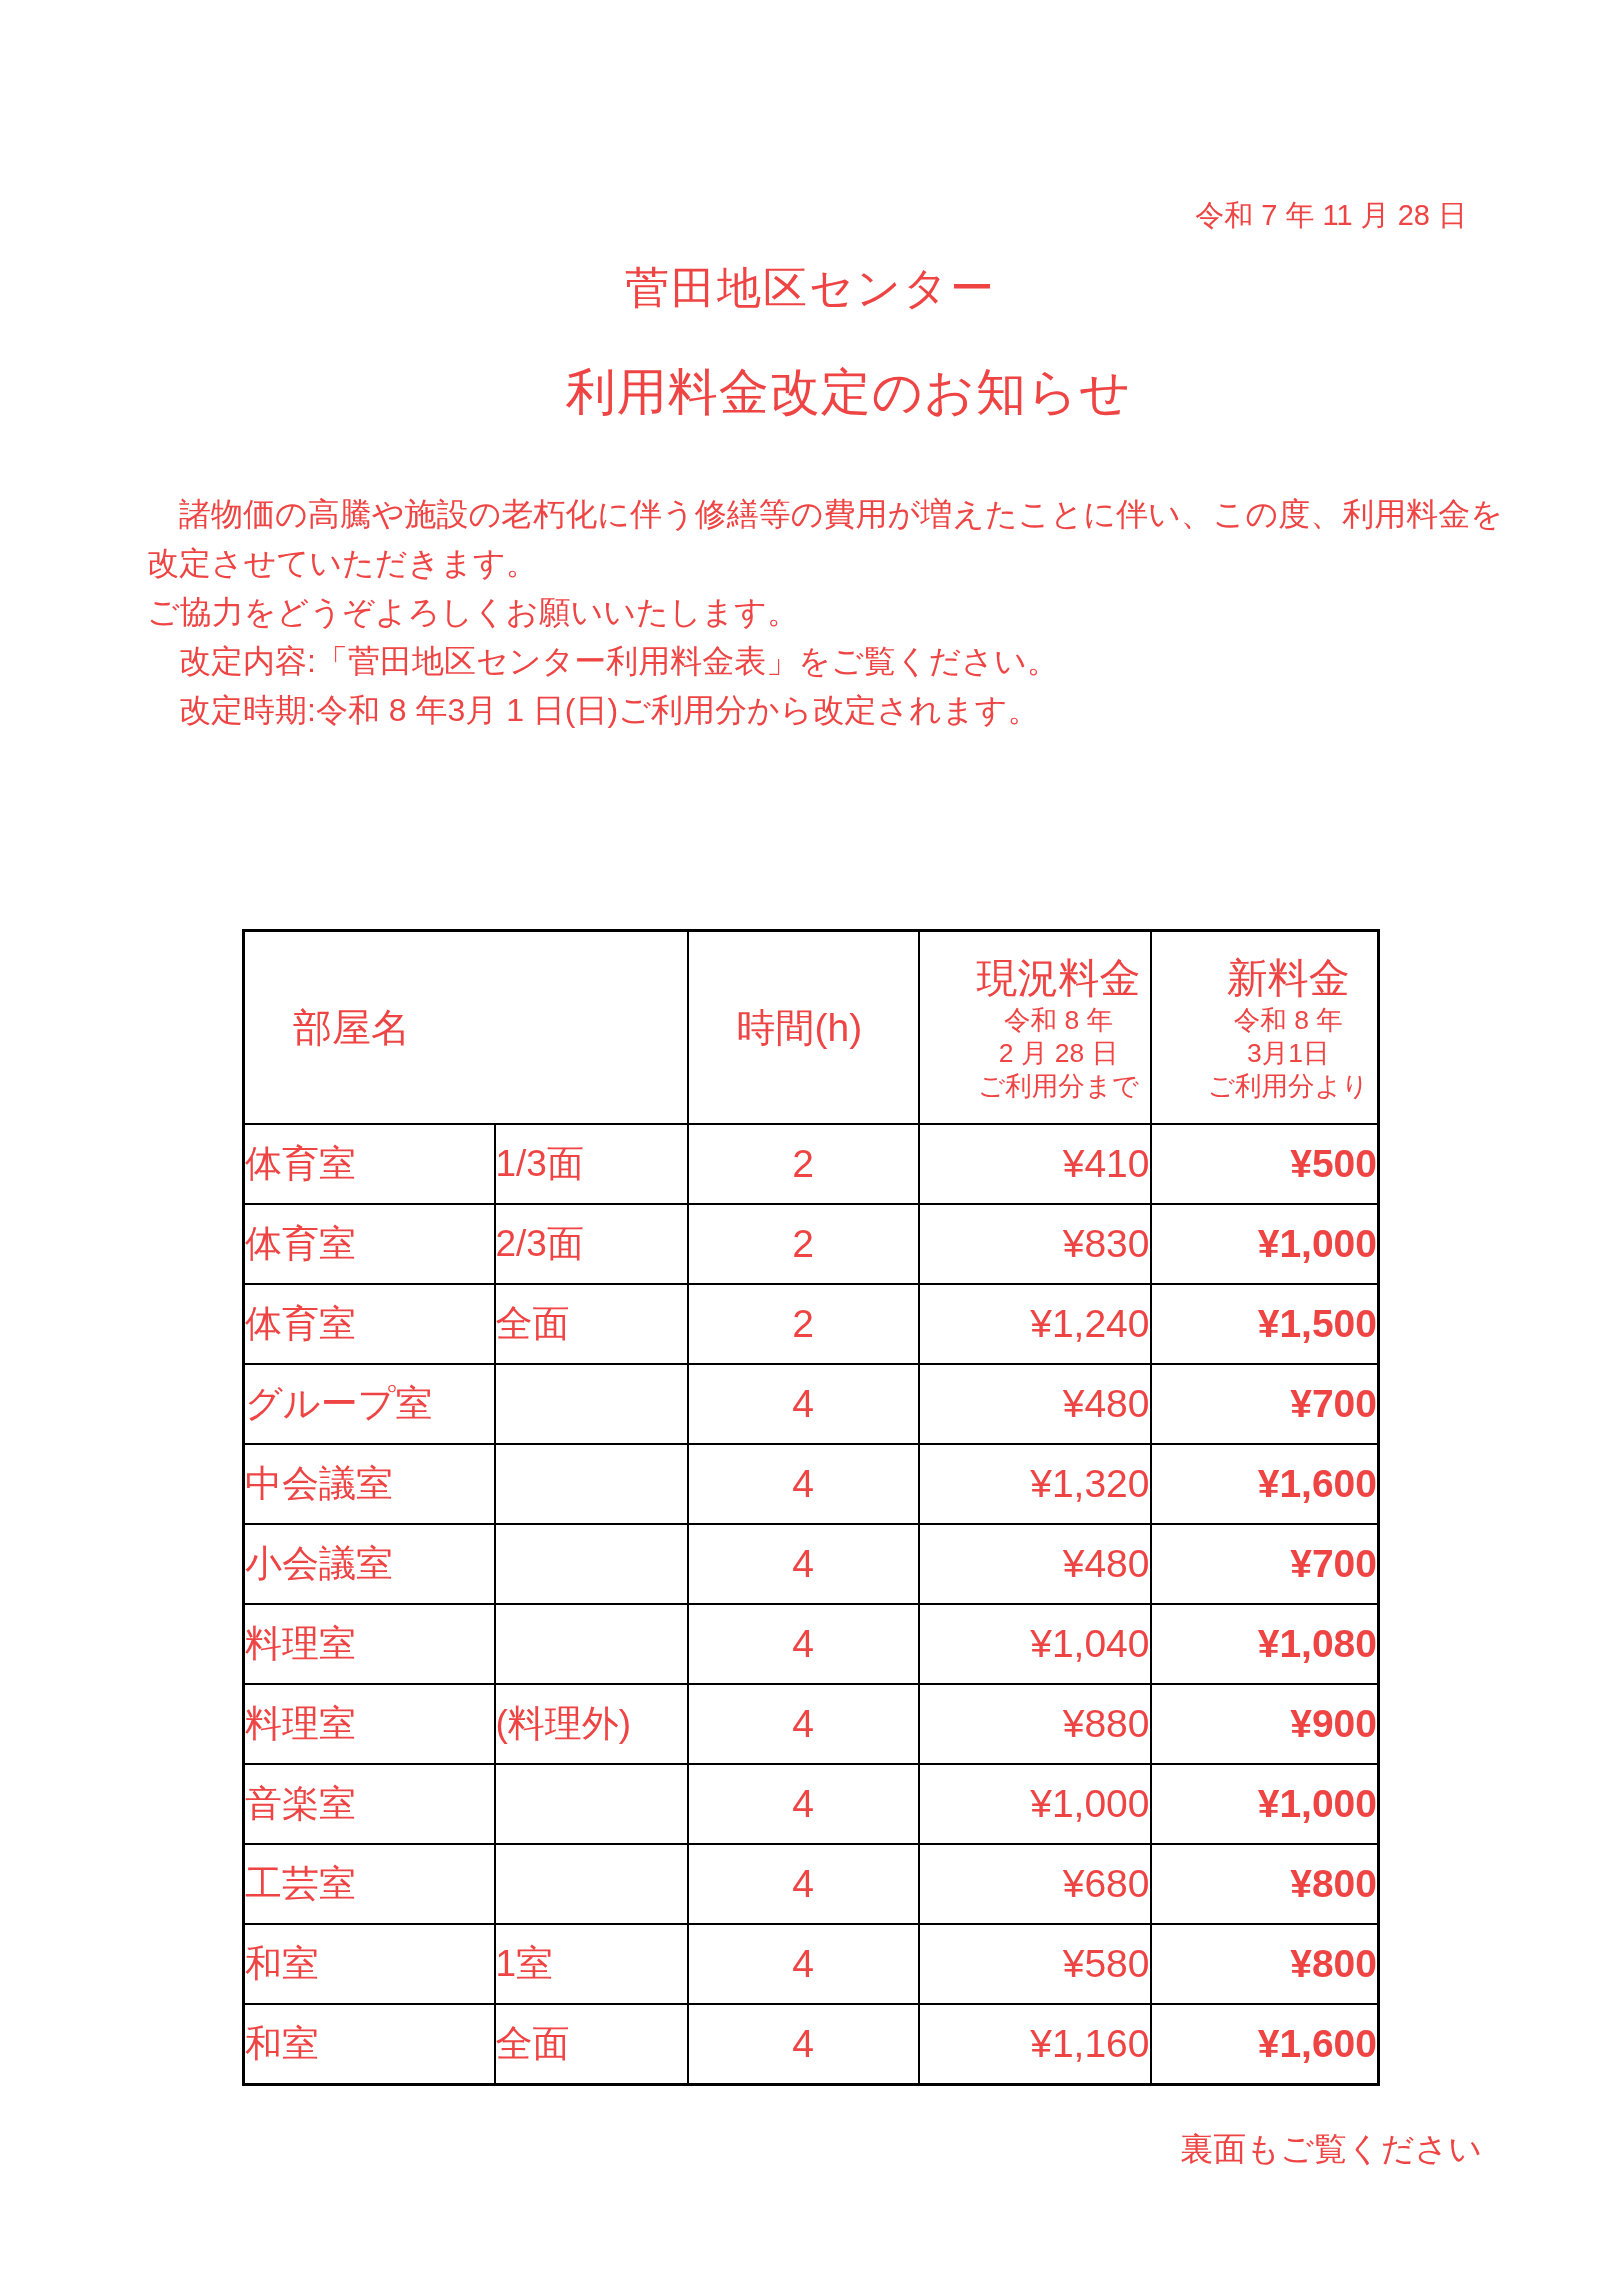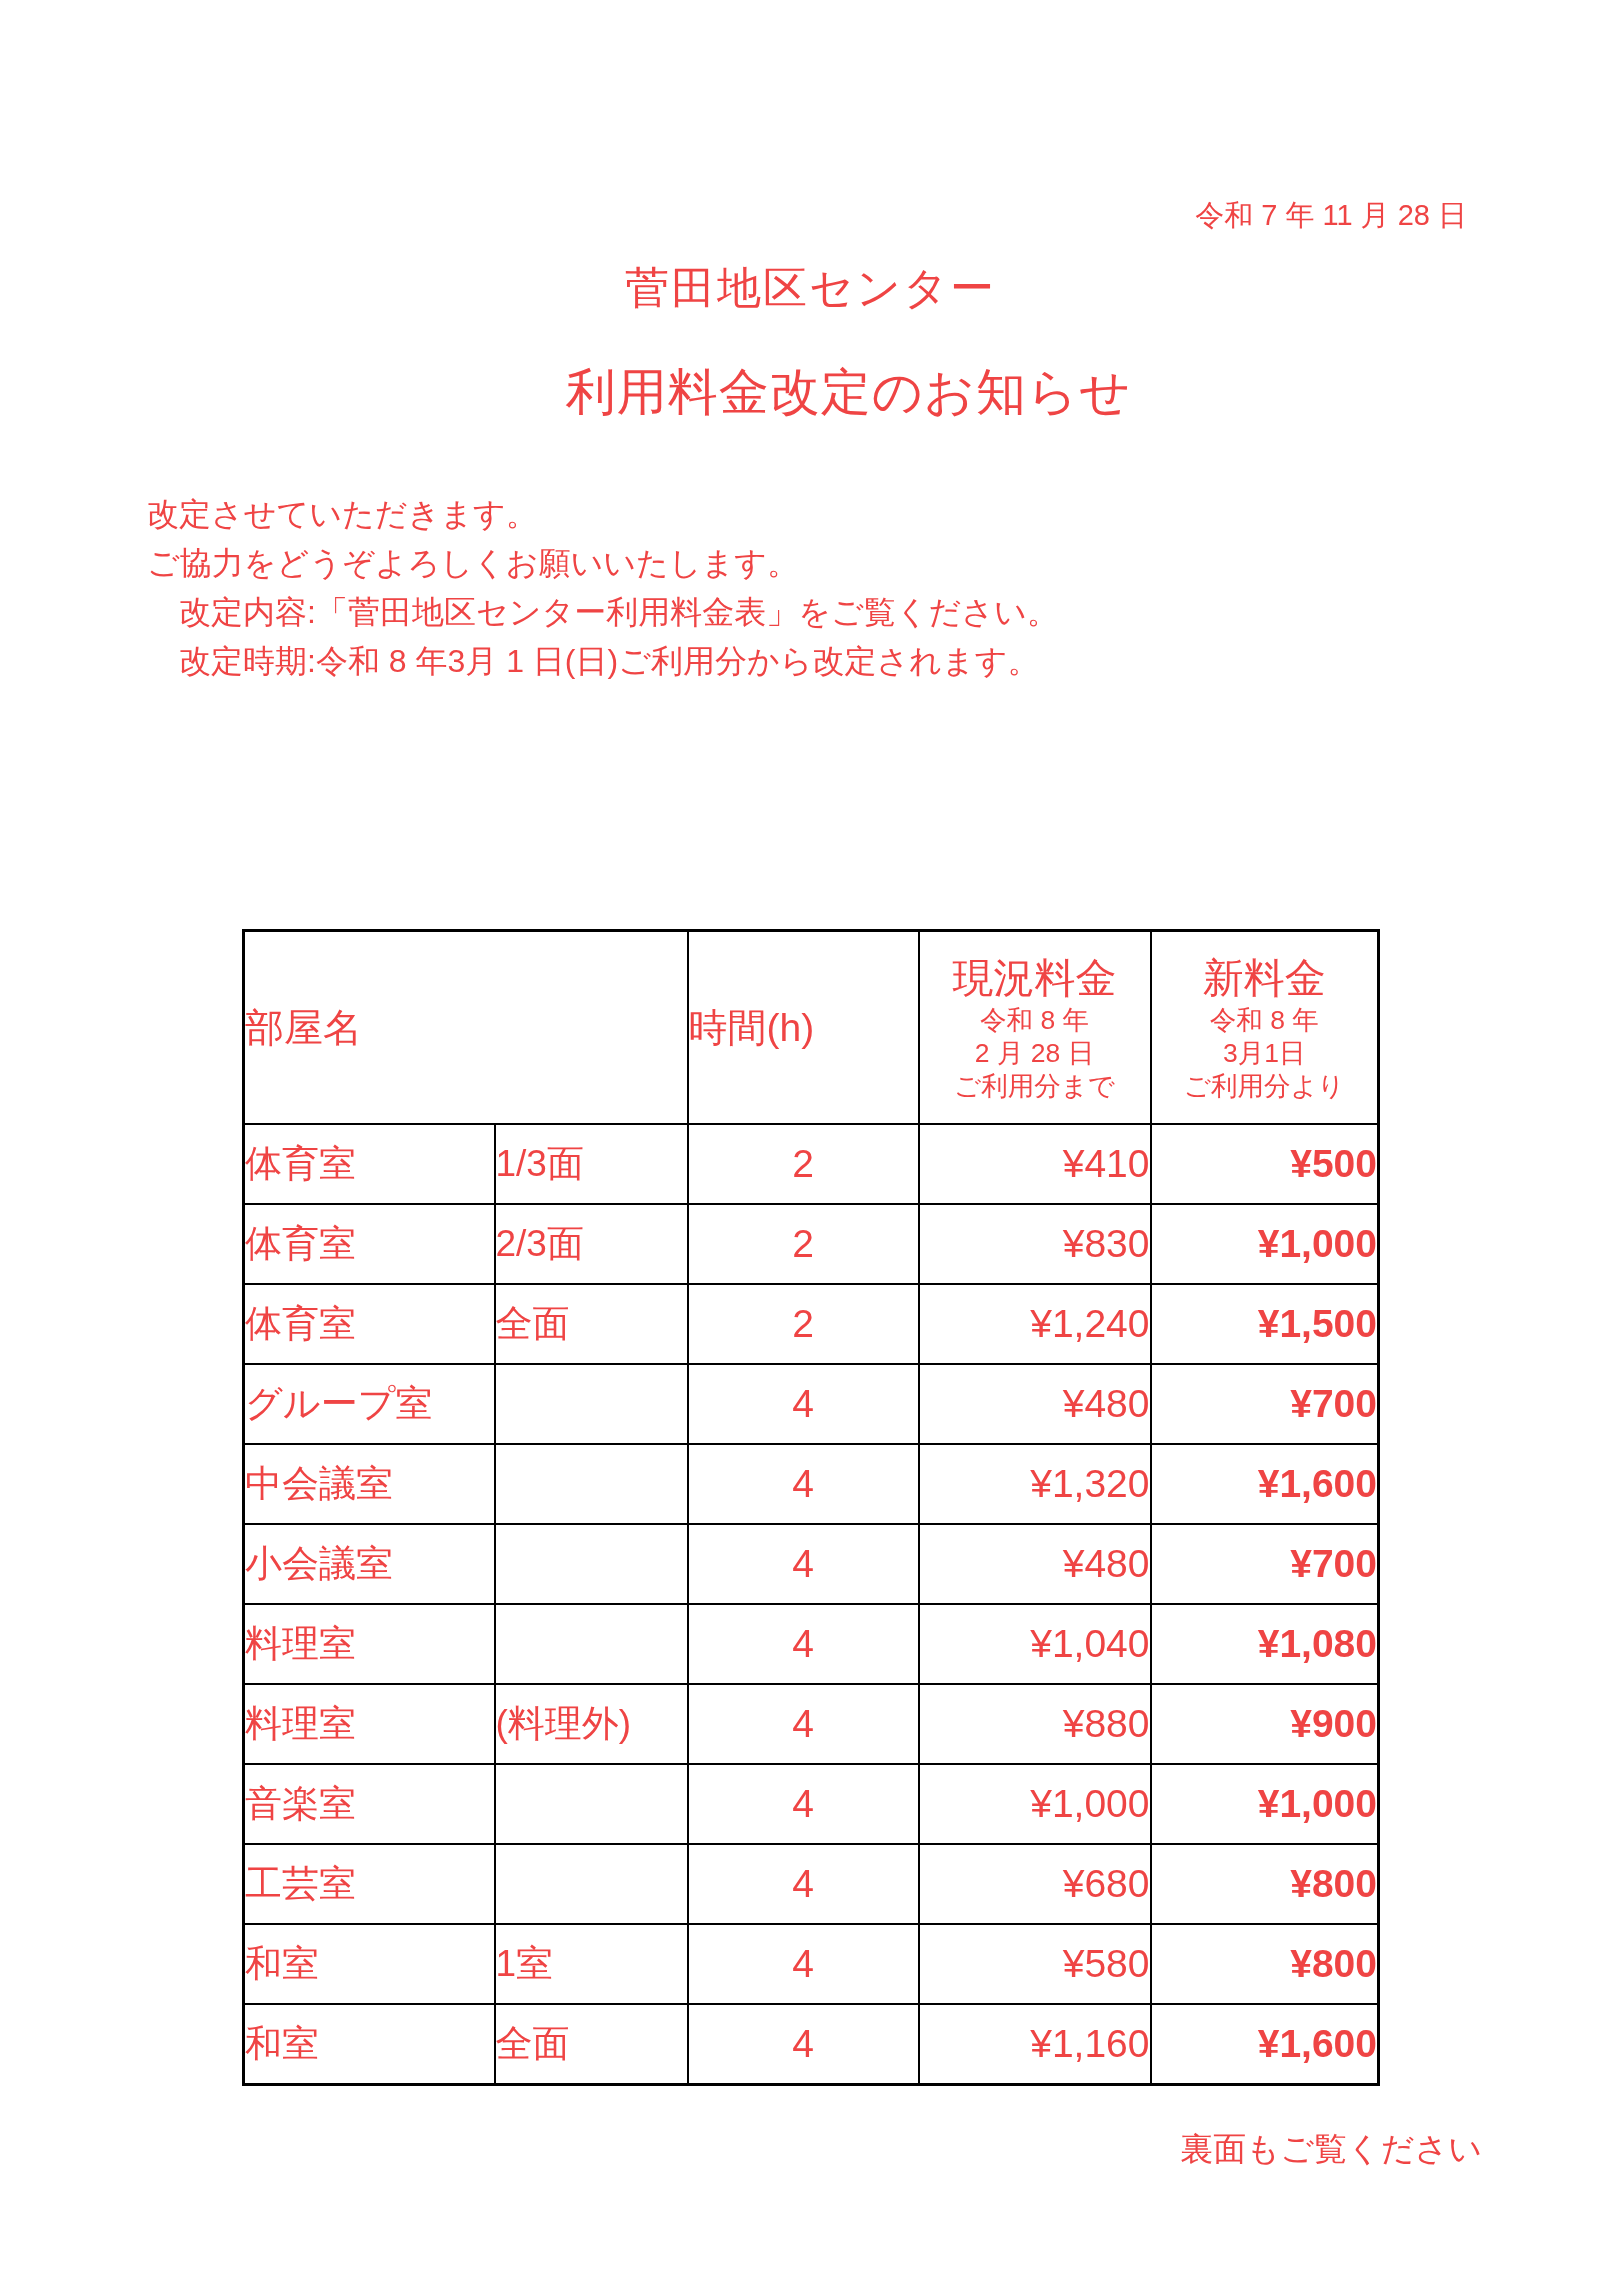--- a/index.html
+++ b/index.html
@@ -77,21 +77,21 @@
   table.fee-table th,
   table.fee-table td {
     border-left: 2px solid #000;
     border-right: 2px solid #000;
     border-top: 2.9px solid #000;
     border-bottom: 2.9px solid #000;
     padding: 0;
     vertical-align: middle;
     overflow: hidden;
   }
-  table.fee-table thead th { height: 191px; font-weight: 400; }
+  table.fee-table thead th { height: 191px; font-weight: 400; padding-left: 48px; }
   table.fee-table tbody td { height: 78px; }
   .th-room, .th-hours { font-size: 39px; text-align: left; }
   .th-fee { text-align: center; }
   .th-fee .th-main { font-size: 41px; line-height: 51px; }
   .th-fee .th-sub  { font-size: 26.5px; line-height: 33px; }
   td.cell-room  { text-align: left;  padding-left: 13.7px;  font-size: 37px; }
   td.cell-sub   { text-align: left;  padding-left: 13.7px;  font-size: 37px; }
   td.cell-hours { text-align: center; font-size: 39px; }
   td.cell-current { text-align: right; padding-right: 13.7px; font-size: 39px; }
   td.cell-new     { text-align: right; padding-right: 13.7px; font-size: 39px; font-weight: 700; }
@@ -108,20 +108,21 @@
 
 <div class="page">
 
   <div class="date">令和 7 年 11 月 28 日</div>
 
   <h1 class="title">菅田地区センター</h1>
 
   <h2 class="subtitle">利用料金改定のお知らせ</h2>
 
   <div class="body-text" id="paragraphs">
+      <div class="line indent">諸物価の高騰や施設の老朽化に伴う修繕等の費用が増えたことに伴い、この度、利用料金を</div>
       <div class="line">改定させていただきます。</div>
       <div class="line">ご協力をどうぞよろしくお願いいたします。</div>
       <div class="line indent">改定内容:「菅田地区センター利用料金表」をご覧ください。</div>
       <div class="line indent">改定時期:令和 8 年3月 1 日(日)ご利用分から改定されます。</div>
     </div>
 
 
   <table class="fee-table">
     <colgroup>
       <col style="width:251px">

